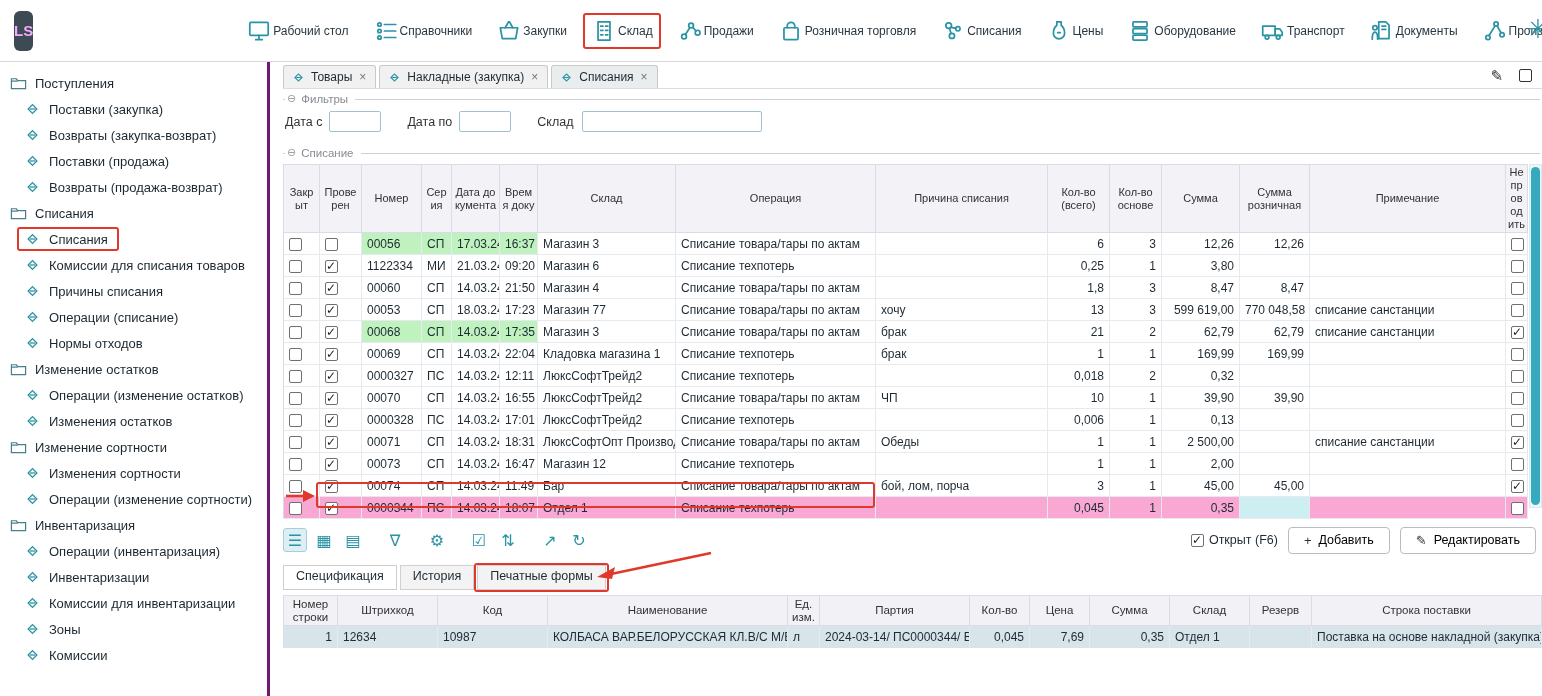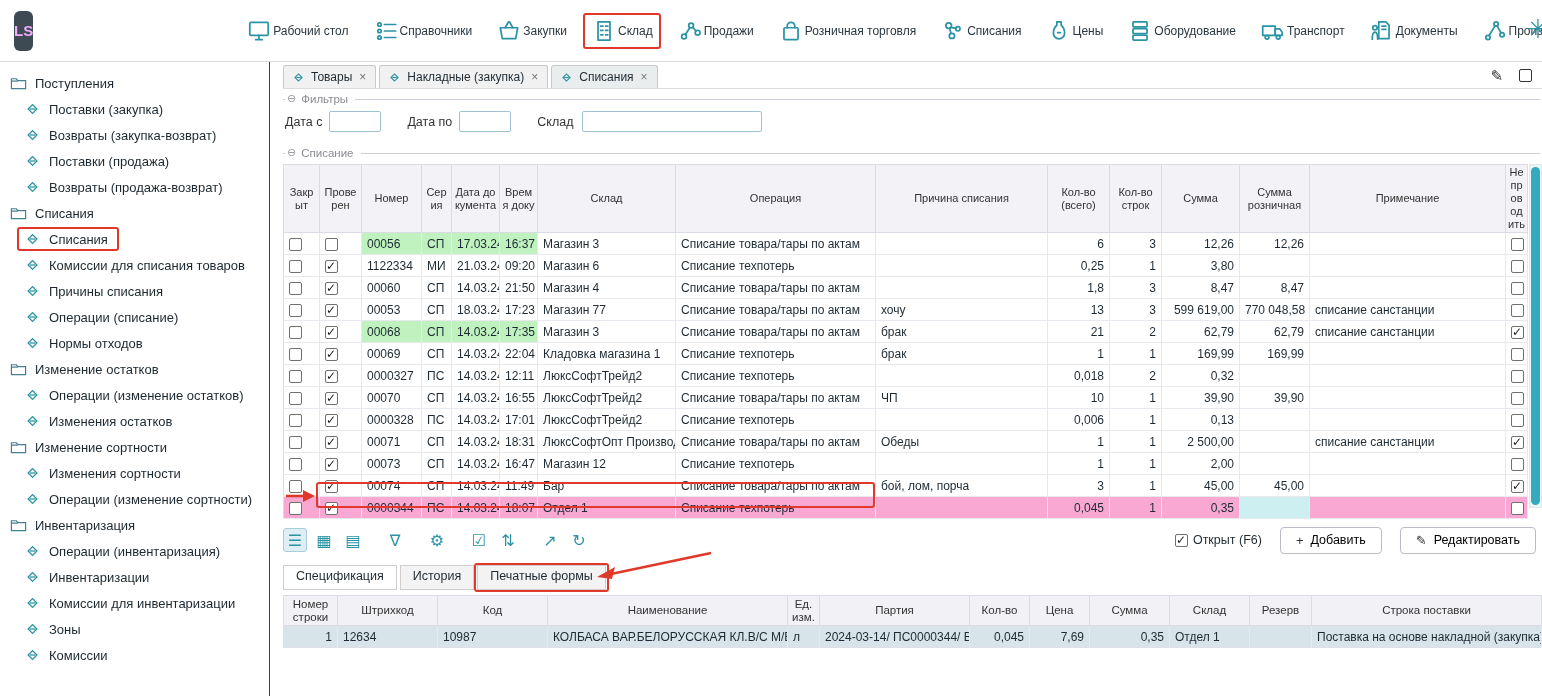--- a/index.html
+++ b/index.html
@@ -24,21 +24,21 @@
 .nav-item .anno-box{inset:-2px -3px}
 .row-content .anno-box{inset:-4px -7px}
 .subtab .anno-box{inset:-3px -4px}
 .row-anno{position:absolute;left:33px;top:318px;width:559px;height:26px;border:2px solid #e0392b;
   border-radius:3px;z-index:30;pointer-events:none}
 .row-arrow{position:absolute;left:1px;top:324px;z-index:31;pointer-events:none}
 .tab-arrow{position:absolute;left:310px;top:-15px;z-index:31;pointer-events:none}
 
 
 .body{flex:1;display:flex;min-height:0}
-.sidebar{width:270px;flex:0 0 270px;border-right:1px solid #701a75;padding-top:8px;overflow:hidden}
+.sidebar{width:270px;flex:0 0 270px;border-right:3px solid #701a75;padding-top:8px;overflow:hidden}
 .tree-row{height:26px;display:flex;align-items:center;cursor:pointer}
 .tree-row.folder{padding-left:10px}
 .tree-row.leaf{padding-left:24px}
 .row-content{display:inline-flex;align-items:center;position:relative;padding-right:4px}
 .tree-icon{width:17px;height:16px;margin-right:8px;flex:0 0 17px}
 .tree-icon svg{width:17px;height:16px;fill:none;stroke-width:1.3}
 .tree-icon.folder-i svg{stroke:#46808e}
 .tree-icon.leaf-i svg{stroke:#2a93a5}
 .tree-label{font-size:13px;white-space:nowrap;color:#1c2830}
 
@@ -91,21 +91,21 @@
 .cb.on::after{content:"✓";position:absolute;left:0;top:-2px;font-size:12px;font-weight:bold;color:#1b1b1b}
 .vscroll{position:absolute;right:0;top:0;width:13px;height:344px;background:#eef6f8;border:1px solid #dbe8ec}
 .vthumb{position:absolute;left:1px;right:1px;top:2px;bottom:2px;background:#35a9bd;border-radius:6px;cursor:grab}
 
 
 .grid-footer{display:flex;align-items:center;margin-top:6px;height:30px;padding-right:6px;width:1259px}
 .gicon{width:24px;height:24px;display:flex;align-items:center;justify-content:center;font-size:16px;
   color:#2a93a5;margin-right:5px;border-radius:3px;cursor:pointer;border:1px solid transparent}
 .gicon.active{background:#ddeef4;border:1px solid #a8cede}
 .gicon.gap{margin-left:13px}
-.footer-right{margin-left:auto;display:flex;align-items:center;gap:18px}
+.footer-right{margin-left:auto;display:flex;align-items:center;gap:10px}
 .open-chk{display:flex;align-items:center;gap:5px;font-size:12.5px;cursor:pointer}
 .btn{display:flex;align-items:center;gap:7px;border:1px solid #b9bcc4;background:#fff;border-radius:4px;
   height:27px;padding:0 15px;font-size:12.5px;cursor:pointer;white-space:nowrap}
 .btn .bicon{font-size:13px;color:#333}
 
 
 .subtabs{display:flex;gap:3px;margin-top:10px;position:relative;height:25px;flex:0 0 25px}
 .subtab{padding:3px 12px;font-size:12.5px;border:1px solid #cfcfcf;background:#f3f3f3;cursor:pointer;
   position:relative;white-space:nowrap}
 .subtab.active{background:#fff}
@@ -543,21 +543,21 @@
                   <th class="bk">Закрыт</th>
                   <th class="bk">Проверен</th>
                   <th>Номер</th>
                   <th class="bk">Серия</th>
                   <th class="bk">Дата документа</th>
                   <th class="bk">Время доку</th>
                   <th>Склад</th>
                   <th>Операция</th>
                   <th>Причина списания</th>
                   <th>Кол-во (всего)</th>
-                  <th>Кол-во строк</th>
+                  <th>Кол-во основе</th>
                   <th>Сумма</th>
                   <th>Сумма розничная</th>
                   <th>Примечание</th>
                   <th class="bk">Не проводить</th>
                 </tr>
               </thead>
             <tbody>
                 <tr>
                   <td class="ctr"><span class="cb"></span></td>
                   <td class="ctr"><span class="cb"></span></td>

